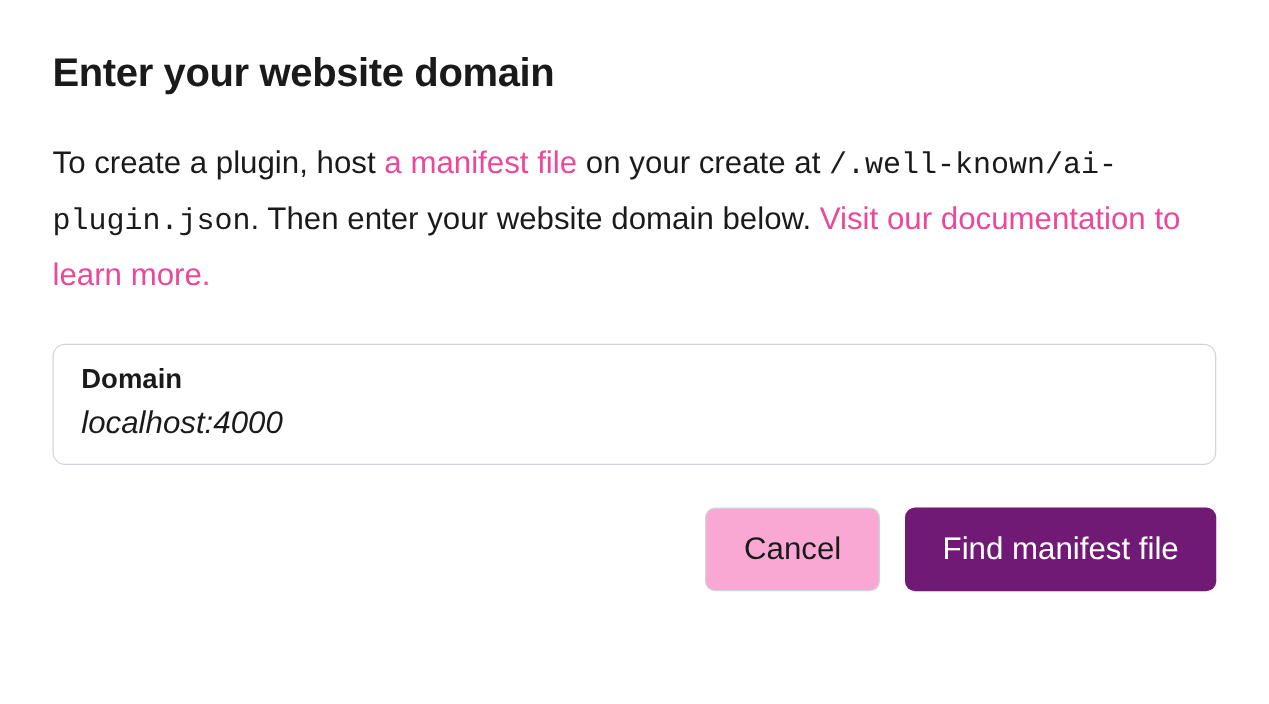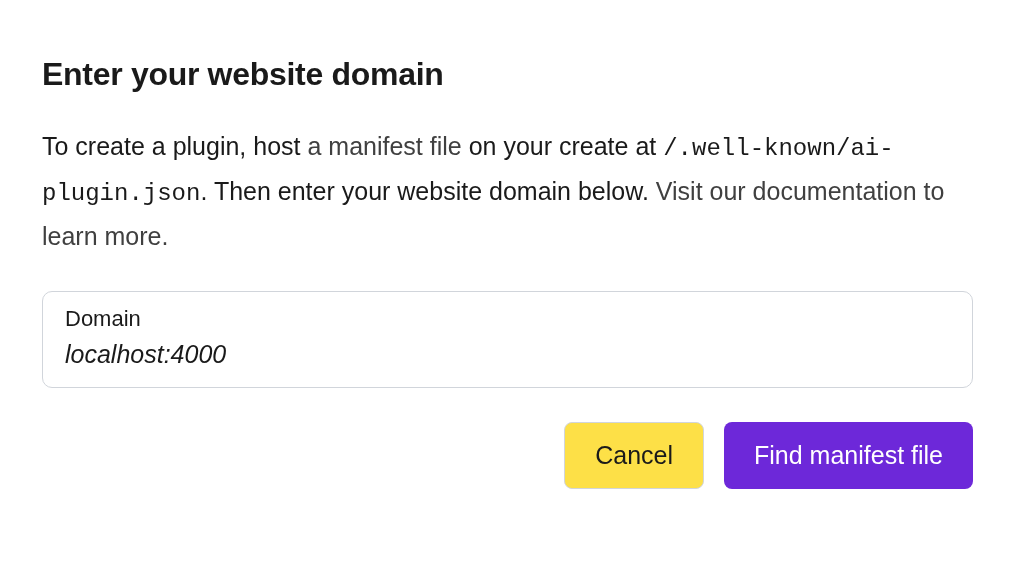--- a/index.html
+++ b/index.html
@@ -10,54 +10,53 @@
     body {
       font-family: -apple-system, BlinkMacSystemFont, "Segoe UI", Helvetica, Arial, sans-serif;
       background: #ffffff;
       width: 1015px;
       height: 563px;
       padding: 40px 42px;
       color: #1a1a1a;
     }
     .dialog {
       width: 100%;
-      margin-top: 16px;
     }
     .title {
       font-size: 32px;
       font-weight: 700;
       color: #1a1a1a;
       margin-bottom: 32px;
       letter-spacing: -0.3px;
     }
     .description {
       font-size: 25px;
       line-height: 1.7;
       color: #1a1a1a;
       margin-bottom: 34px;
     }
     .link {
-      color: #404040;
+      color: #ec4899;
       text-decoration: none;
       cursor: pointer;
     }
     .monospace {
       font-family: "SFMono-Regular", Consolas, "Liberation Mono", Menlo, monospace;
       font-size: 24px;
     }
     .input-wrapper {
       border: 1px solid #d1d5db;
       border-radius: 10px;
       padding: 14px 22px 18px 22px;
       margin-bottom: 34px;
     }
     .input-label {
       display: block;
       font-size: 22px;
-      font-weight: 400;
+      font-weight: 700;
       color: #1a1a1a;
       margin-bottom: 8px;
     }
     .input-field {
       width: 100%;
       border: none;
       outline: none;
       font-size: 25px;
       color: #1a1a1a;
       font-family: inherit;
@@ -70,26 +69,26 @@
       gap: 20px;
     }
     .btn {
       font-size: 25px;
       padding: 18px 30px;
       border-radius: 8px;
       cursor: pointer;
       font-family: inherit;
     }
     .btn-cancel {
-      background: #fde047;
+      background: #f9a8d4;
       color: #1a1a1a;
       border: 1px solid #d1d5db;
     }
     .btn-primary {
-      background: #6d28d9;
+      background: #701a75;
       color: #ffffff;
       border: none;
     }
   </style>
 </head>
 <body>
 
 <div class="dialog">
   <h1 class="title">Enter your website domain</h1>
 

